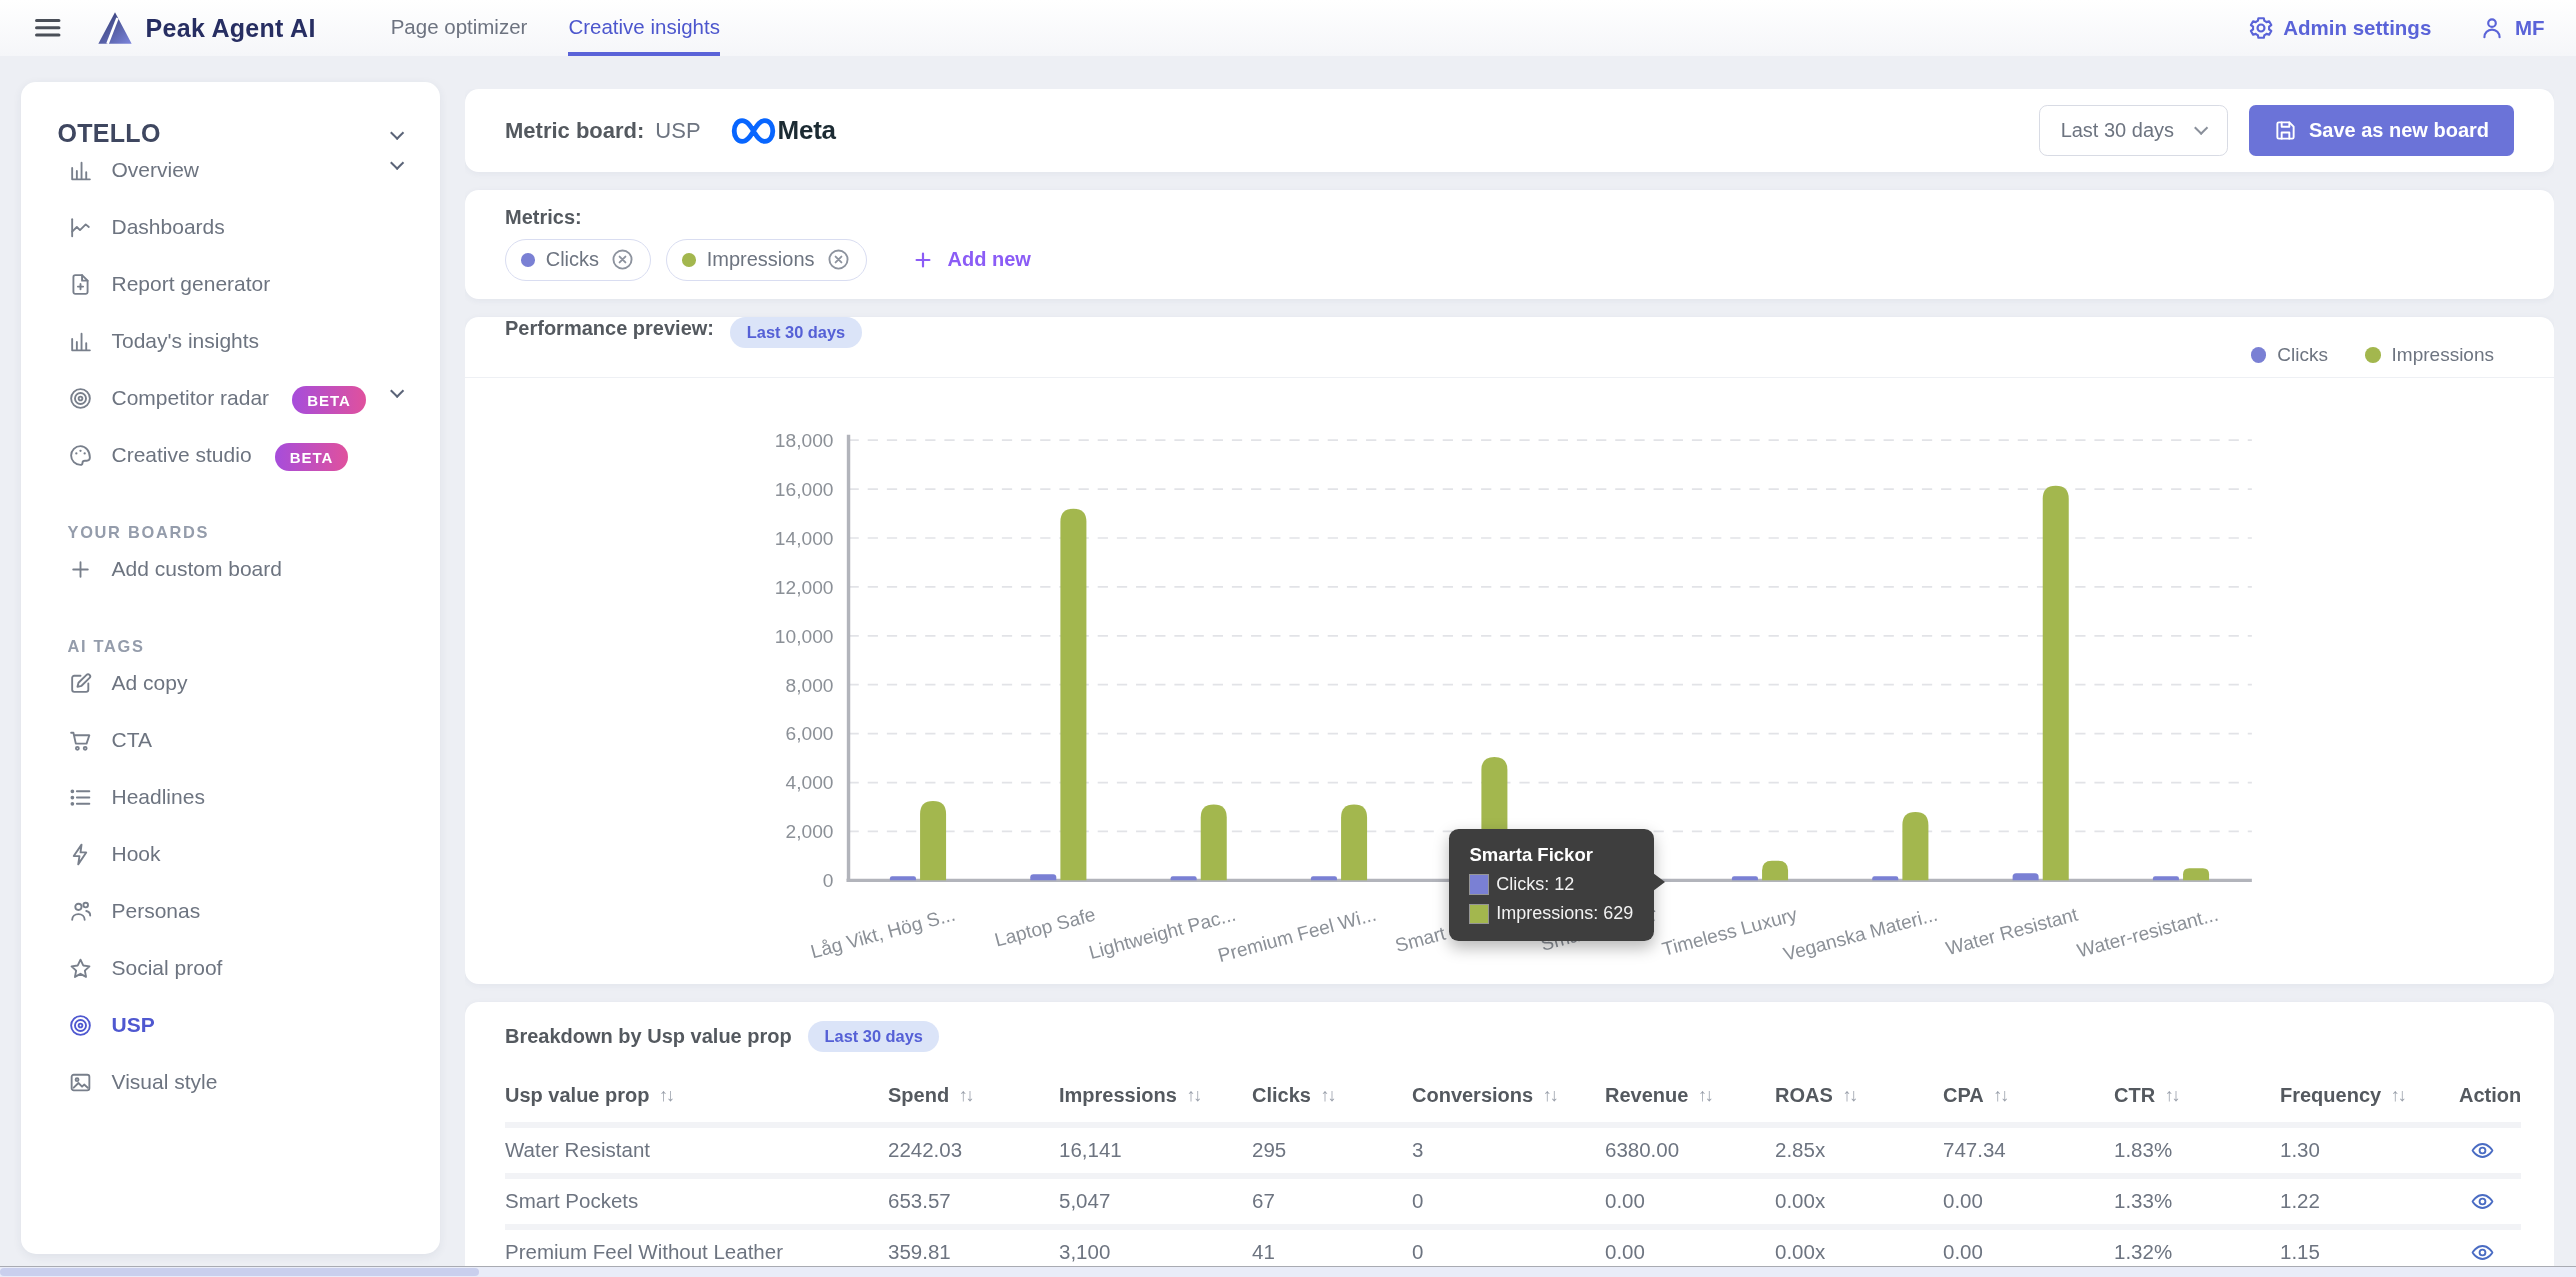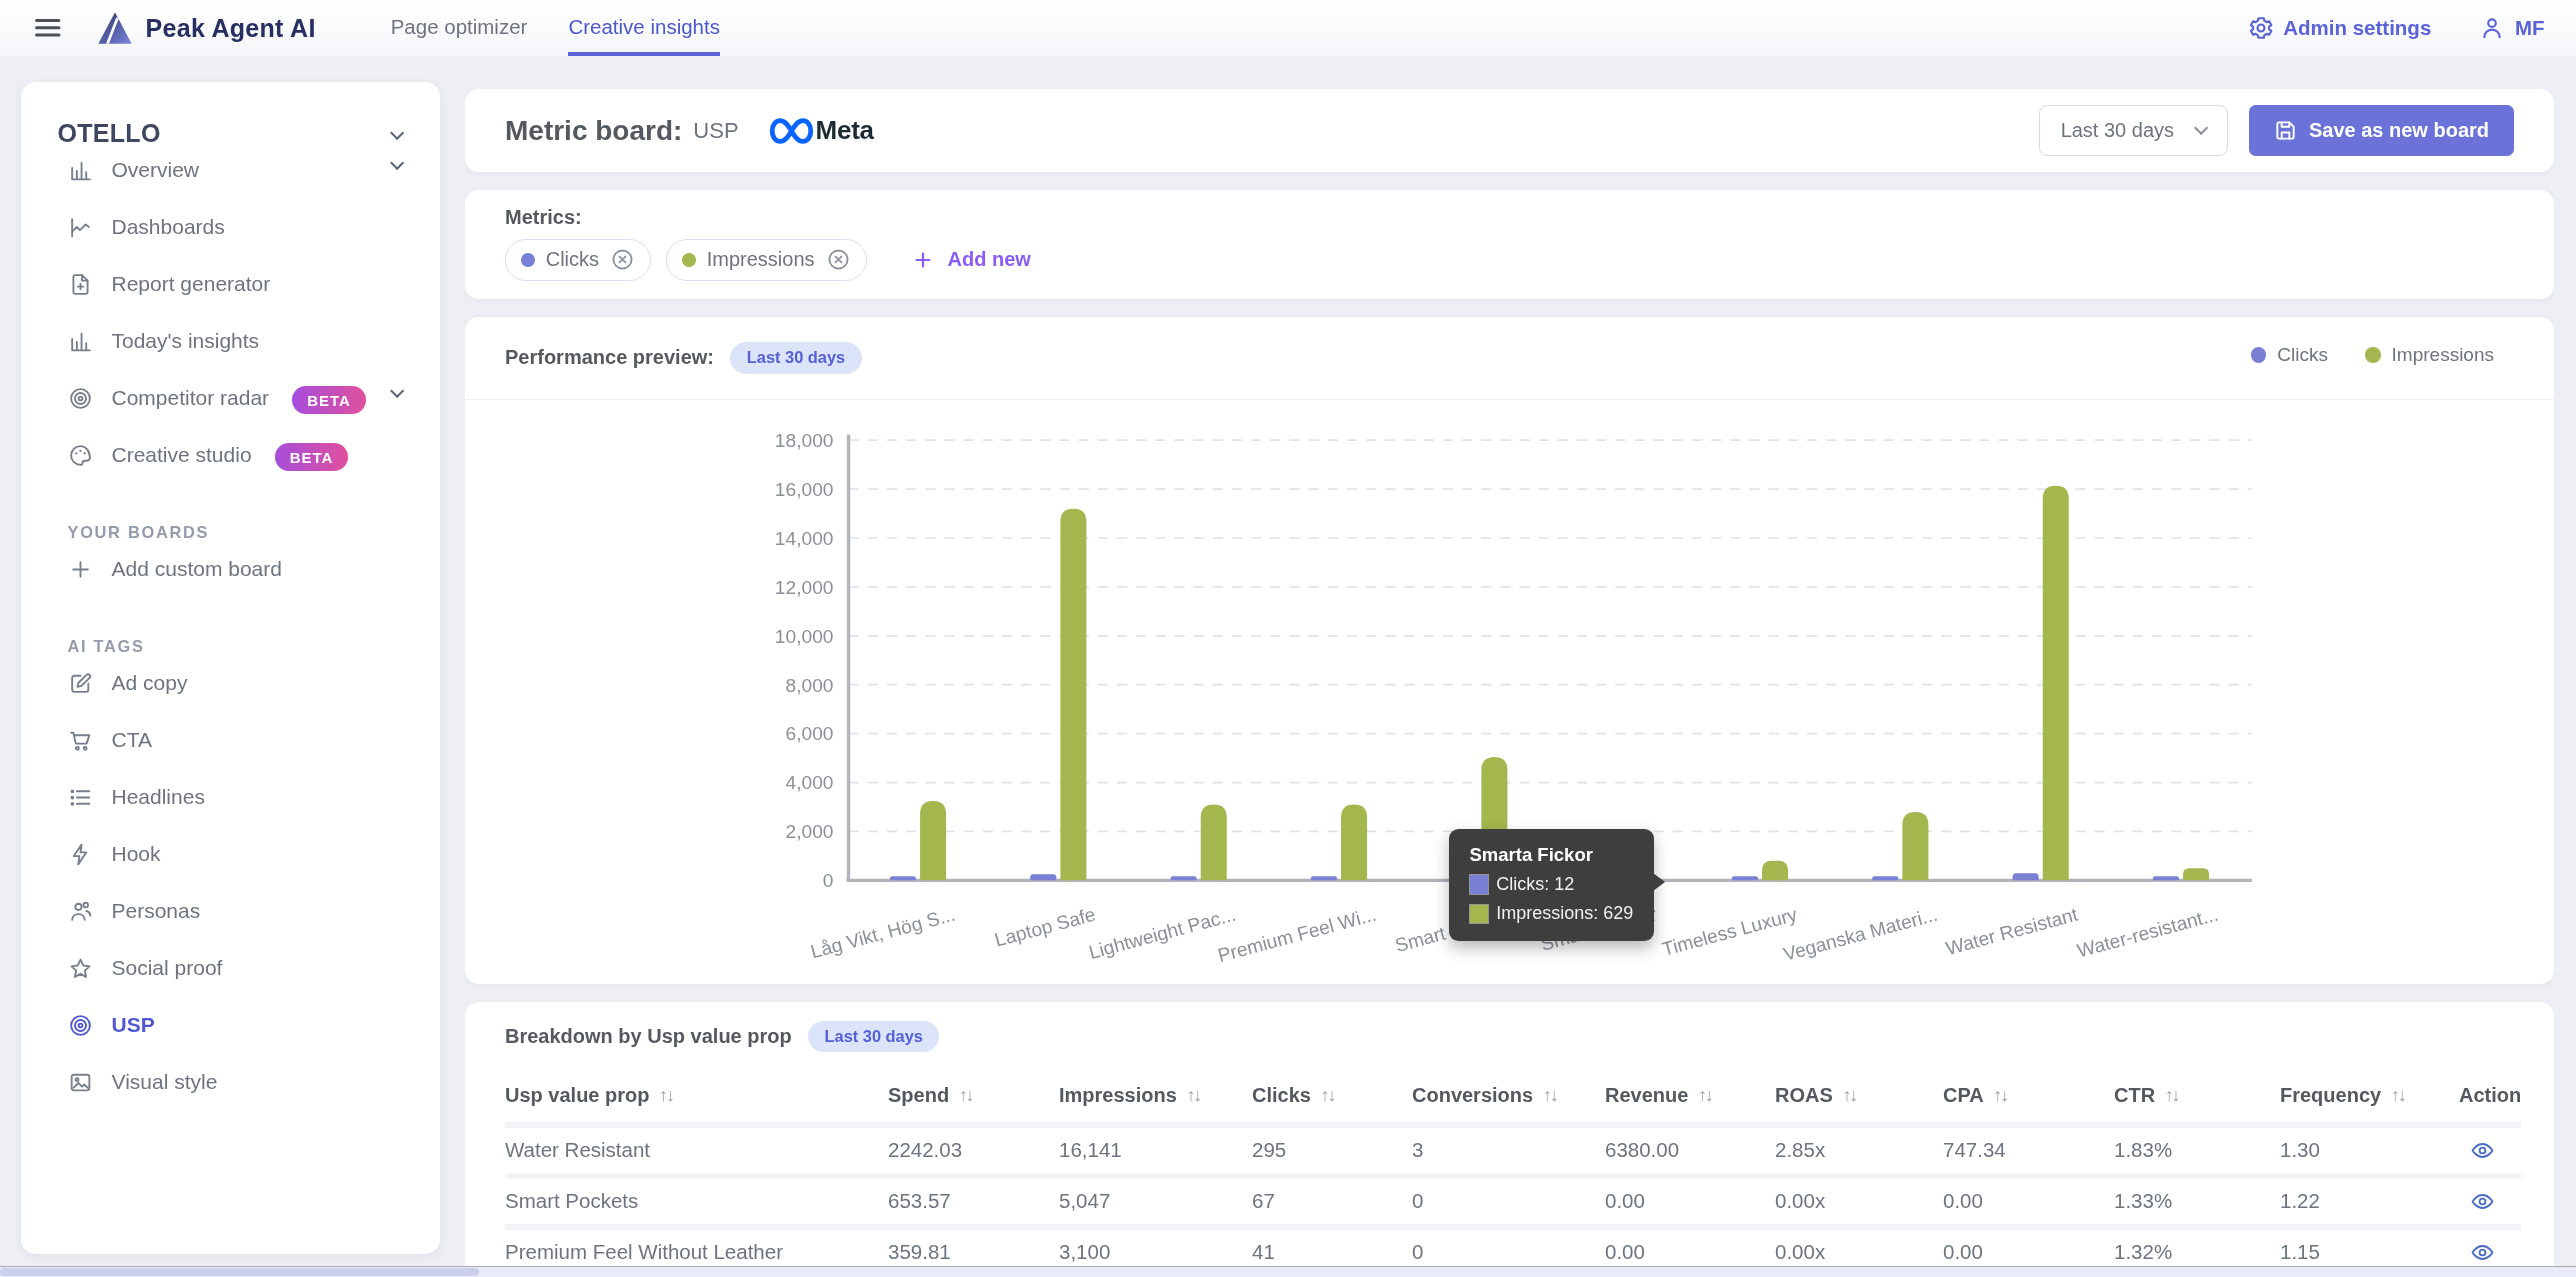--- a/index.html
+++ b/index.html
@@ -33,41 +33,41 @@
   .chev { width:10.3px; height:10.3px; border-right:2.1px solid currentColor; border-bottom:2.1px solid currentColor; transform:rotate(45deg); display:inline-block; flex:0 0 auto; }
   .chev.up { transform:rotate(-135deg); }
   .push { margin-left:auto; color:#5b6478; }
   .beta { background:linear-gradient(90deg,#a64ddb,#e0519d); color:#fff; font-size:15px; font-weight:700; letter-spacing:1px; border-radius:684px; padding:5.5px 15px; margin-left:4.1px; }
 
   
   .main { position:absolute; left:465px; top:89px; width:2089px; height:1178px; overflow:hidden; }
   .card { background:#fff; border-radius:13.7px; box-shadow:0 1.4px 6.8px rgba(40,50,90,.05); }
 
   .card.board { height:83px; display:flex; align-items:center; padding:0 40px; }
-  .board-title { font-size:28px; font-weight:700; color:#54595f; }
+  .board-title { font-size:22px; font-weight:700; color:#54595f; }
   .board-name { font-size:22px; color:#6d7480; margin-left:11px; }
   .meta-logo { display:flex; align-items:center; gap:2px; margin-left:30px; }
   .meta-logo svg { width:45px; height:30px; }
   .meta-text { font-size:26px; font-weight:700; color:#1c2b33; letter-spacing:-0.3px; }
   .select { margin-left:auto; display:flex; align-items:center; justify-content:space-between; width:189px; height:51px; border:1.4px solid #d8dbe4; border-radius:8.2px; padding:0 20.5px; font-size:20px; color:#6d7480; cursor:pointer; background:#fff; }
   .select .chev { color:#8a909b; margin-bottom:4.1px; }
   .save-btn { margin-left:20.5px; height:51px; background:#6b73d8; border:none; border-radius:6.8px; color:#fff; font-size:20px; font-weight:600; display:flex; align-items:center; gap:12.3px; padding:0 25px; cursor:pointer; font-family:inherit; }
   .save-btn svg { width:23px; height:23px; stroke-width:2; }
 
   .card.metrics { margin-top:18px; padding:16.4px 40px 18px; }
   .metrics-label { font-size:20px; font-weight:700; color:#54595f; }
   .chip-row { display:flex; align-items:center; margin-top:9.6px; gap:15px; }
   .chip { display:flex; align-items:center; gap:11px; border:1.4px solid #d9ddf1; border-radius:684px; padding:7.5px 15px; font-size:20px; color:#6d7480; background:#fff; }
   .dot { width:13.7px; height:13.7px; border-radius:50%; flex:0 0 auto; }
   .xcirc { width:23px; height:23px; color:#8d939e; cursor:pointer; }
   .add-new { display:flex; align-items:center; gap:14px; margin-left:30px; color:#8b5cf6; font-size:20px; font-weight:600; cursor:pointer; }
   .add-new svg { width:22px; height:22px; stroke-width:2.4; }
 
   .card.chart-card { margin-top:18px; height:667px; position:relative; }
-  .chart-head { height:83px; display:flex; align-items:center; padding:0 40px; border-bottom:1.4px solid #eef0f4; }
+  .chart-head { height:61px; display:flex; align-items:flex-start; padding:0 40px; border-bottom:1.4px solid #eef0f4; }
   .sec-title { font-size:20px; font-weight:700; color:#54595f; }
   .badge { background:#dbe4f8; color:#5560d6; font-size:16.4px; font-weight:700; border-radius:684px; padding:6.2px 16.4px; margin-left:16.4px; }
   .legend { position:absolute; top:27px; right:60px; display:flex; gap:37px; align-items:center; }
   .legend-item { display:flex; align-items:center; gap:11px; font-size:19px; color:#6d7480; }
   .legend-item .dot { width:15.7px; height:15.7px; }
   .chart-wrap { position:absolute; left:274px; top:110px; width:1684px; height:548px; }
   .ylab, .xlab { font-size:28px; fill:#8b9097; font-family:"Liberation Sans", sans-serif; }
   .grid { stroke:#e2e3e7; stroke-width:2.5; stroke-dasharray:15 13; }
   .axis { stroke:#b2b4bb; stroke-width:5; }
 

